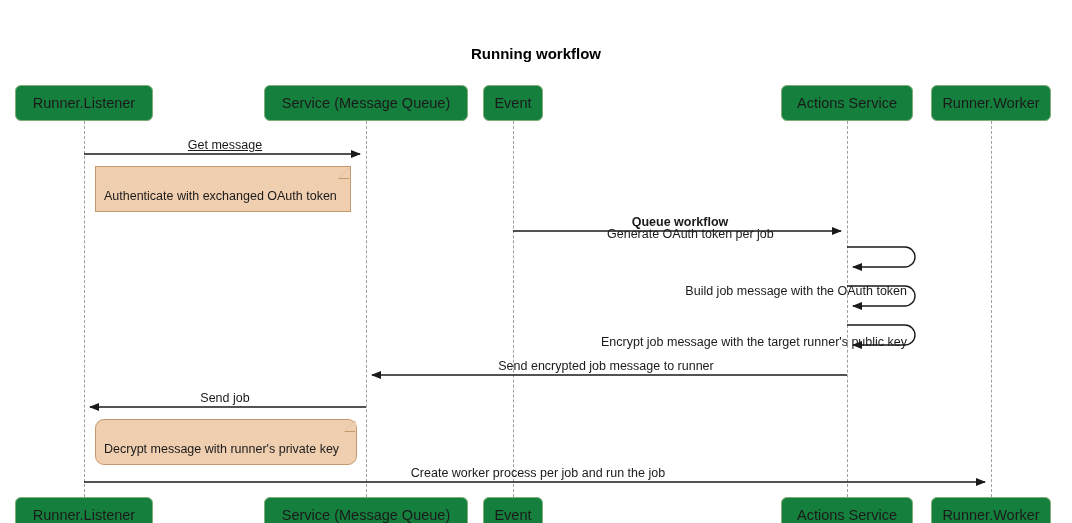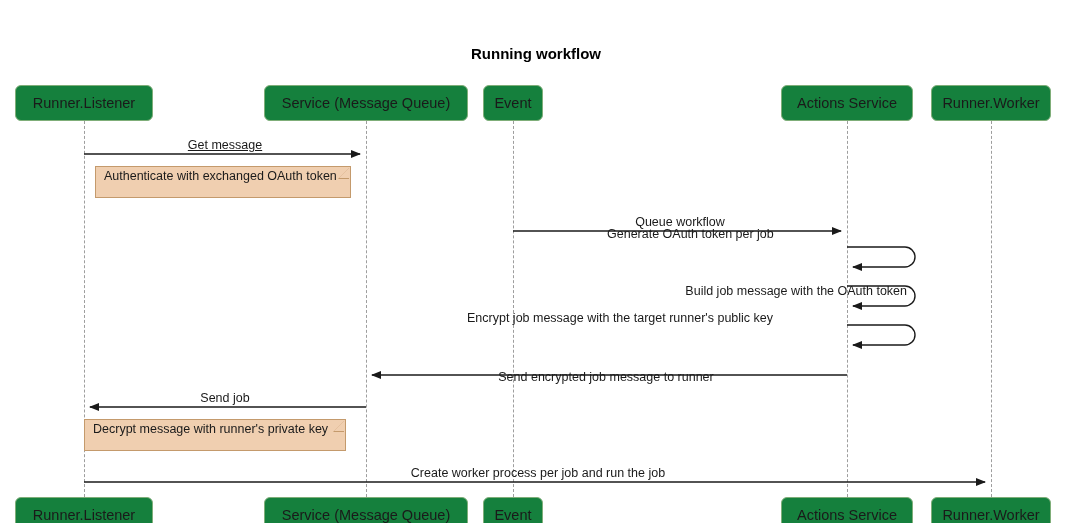--- a/index.html
+++ b/index.html
@@ -48,21 +48,21 @@
     width: 0;
     border-left: 1px dashed #9e9e9e;
   }
   .note {
     position: absolute;
     box-sizing: border-box;
     background: #f0cfb0;
     border: 1px solid #c49a6c;
     font-size: 12.5px;
     color: #1a1a1a;
-    padding: 2px 8px;
+    padding: 22px 8px;
     white-space: nowrap;
   }
   .note::after {
     content: "";
     position: absolute;
     top: 0;
     right: 0;
     width: 0;
     height: 0;
     border-style: solid;
@@ -149,28 +149,28 @@
     <path d="M847,290 L905,290 A10,10 0 0 1 905,310 L853,310" fill="none" stroke="#1a1a1a" stroke-width="1.4" marker-end="url(#arrowhead)"></path>
 
     <line x1="847" y1="340" x2="372" y2="340" stroke="#1a1a1a" stroke-width="1.4" marker-end="url(#arrowhead)"></line>
 
     <line x1="366" y1="372" x2="90" y2="372" stroke="#1a1a1a" stroke-width="1.4" marker-end="url(#arrowhead)"></line>
 
     <line x1="84" y1="447" x2="985" y2="447" stroke="#1a1a1a" stroke-width="1.4" marker-end="url(#arrowhead)"></line>
   </svg>
 
   <div class="msg-label" style="left:125px; top:103px; width:200px;text-decoration:underline;">Get message</div>
-  <div class="msg-label" style="left:580px; top:180px; width:200px;">Queue workflow</div>
+  <div class="msg-label" style="left:580px; top:180px; width:200px;font-weight:bold;">Queue workflow</div>
   <div class="msg-label" style="left:607px; top:192px; width:300px; text-align:left;">Generate OAuth token per job</div>
   <div class="msg-label" style="left:544px; top:249px; width:363px; text-align:right;">Build job message with the OAuth token</div>
-  <div class="msg-label" style="left:467px; top:276px; width:440px; text-align:left;">Encrypt job message with the target runner's public key</div>
-  <div class="msg-label" style="left:406px; top:335px; width:400px;">Send encrypted job message to runner</div>
+  <div class="msg-label" style="left:467px; top:300px; width:440px; text-align:right;">Encrypt job message with the target runner's public key</div>
+  <div class="msg-label" style="left:406px; top:324px; width:400px;">Send encrypted job message to runner</div>
   <div class="msg-label" style="left:125px; top:356px; width:200px;">Send job</div>
   <div class="msg-label" style="left:338px; top:431px; width:400px;">Create worker process per job and run the job</div>
 
   <div class="note" style="left:95px; top:131px; width:256px; height:32px;">
     <span>Authenticate with exchanged OAuth token</span>
   </div>
-  <div class="note" style="left:84px; top:384px; width:262px; height:32px;">
+  <div class="note" style="left:95px; top:384px; width:262px; height:32px;border-radius:9px;">
     <span>Decrypt message with runner's private key</span>
   </div>
 
 </div>
 
 </body></html>

